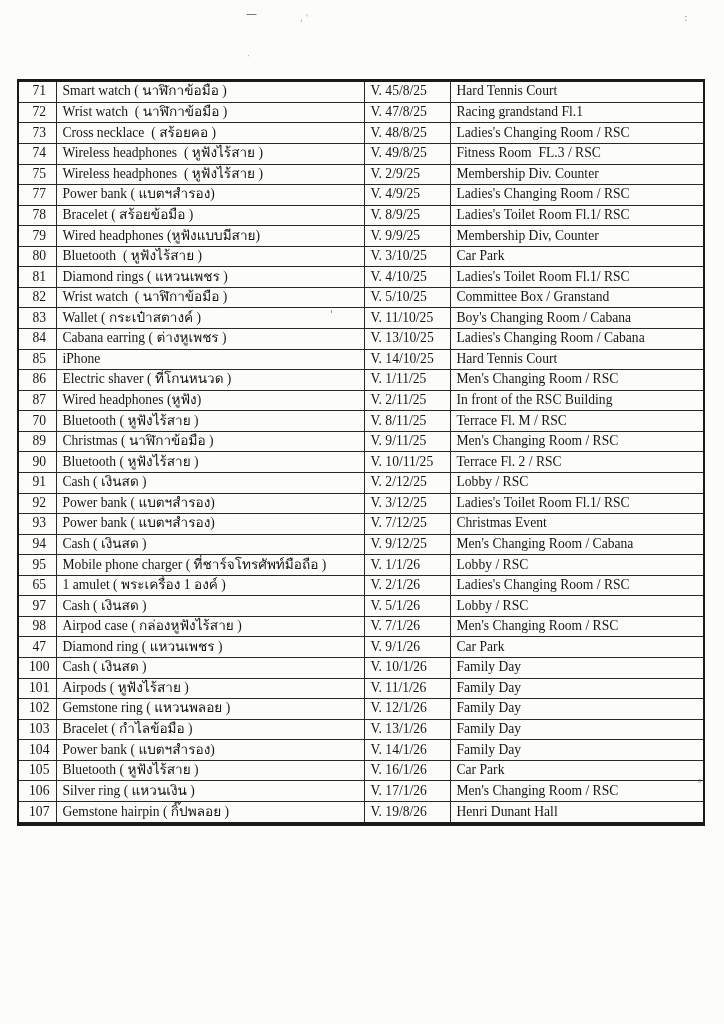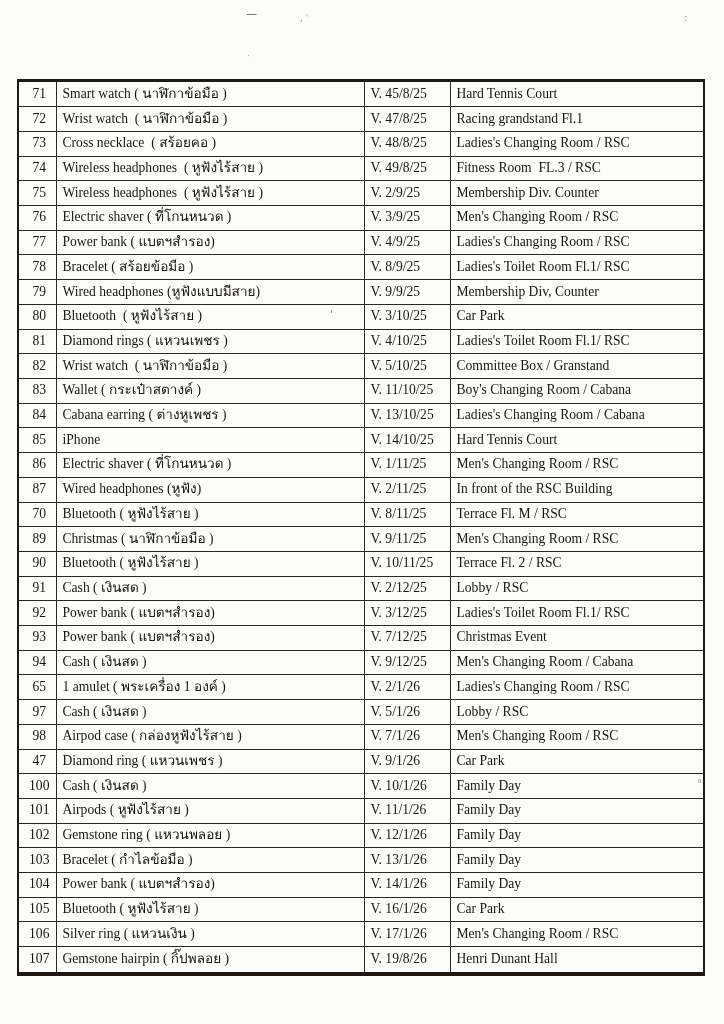--- a/index.html
+++ b/index.html
@@ -15,21 +15,21 @@
     background: #fcfcfa;
     overflow: hidden;
     font-family: "Liberation Serif", "DejaVu Serif", serif;
     color: #181512;
   }
   table.lf-table {
     position: absolute;
     left: 17px;
     top: 79px;
     width: 686px;
-    height: 897px;
+    height: 747px;
     border-collapse: collapse;
     table-layout: fixed;
     border: 2px solid #1d1a15;
     border-top-width: 3px;
     border-bottom-width: 4px;
   }
   table.lf-table td {
     border: 1px solid #2b2822;
     font-size: 13.6px;
     line-height: 1.1;
@@ -87,26 +87,20 @@
     <td class="cell-code"><span>V. 49/8/25</span></td>
     <td class="cell-location"><span>Fitness Room  FL.3 / RSC</span></td>
   </tr>
         <tr>
     <td class="cell-no"><span>75</span></td>
     <td class="cell-item"><span>Wireless headphones  ( หูฟังไร้สาย )</span></td>
     <td class="cell-code"><span>V. 2/9/25</span></td>
     <td class="cell-location"><span>Membership Div. Counter</span></td>
   </tr>
         <tr>
-    <td class="cell-no"><span>76</span></td>
-    <td class="cell-item"><span>Electric shaver ( ที่โกนหนวด )</span></td>
-    <td class="cell-code"><span>V. 3/9/25</span></td>
-    <td class="cell-location"><span>Men's Changing Room / RSC</span></td>
-  </tr>
-        <tr>
     <td class="cell-no"><span>77</span></td>
     <td class="cell-item"><span>Power bank ( แบตฯสำรอง)</span></td>
     <td class="cell-code"><span>V. 4/9/25</span></td>
     <td class="cell-location"><span>Ladies's Changing Room / RSC</span></td>
   </tr>
         <tr>
     <td class="cell-no"><span>78</span></td>
     <td class="cell-item"><span>Bracelet ( สร้อยข้อมือ )</span></td>
     <td class="cell-code"><span>V. 8/9/25</span></td>
     <td class="cell-location"><span>Ladies's Toilet Room Fl.1/ RSC</span></td>
@@ -199,20 +193,26 @@
     <td class="cell-no"><span>93</span></td>
     <td class="cell-item"><span>Power bank ( แบตฯสำรอง)</span></td>
     <td class="cell-code"><span>V. 7/12/25</span></td>
     <td class="cell-location"><span>Christmas Event</span></td>
   </tr>
         <tr>
     <td class="cell-no"><span>94</span></td>
     <td class="cell-item"><span>Cash ( เงินสด )</span></td>
     <td class="cell-code"><span>V. 9/12/25</span></td>
     <td class="cell-location"><span>Men's Changing Room / Cabana</span></td>
+  </tr>
+        <tr>
+    <td class="cell-no"><span>95</span></td>
+    <td class="cell-item"><span>Mobile phone charger ( ที่ชาร์จโทรศัพท์มือถือ )</span></td>
+    <td class="cell-code"><span>V. 1/1/26</span></td>
+    <td class="cell-location"><span>Lobby / RSC</span></td>
   </tr>
         <tr>
     <td class="cell-no"><span>65</span></td>
     <td class="cell-item"><span>1 amulet ( พระเครื่อง 1 องค์ )</span></td>
     <td class="cell-code"><span>V. 2/1/26</span></td>
     <td class="cell-location"><span>Ladies's Changing Room / RSC</span></td>
   </tr>
         <tr>
     <td class="cell-no"><span>97</span></td>
     <td class="cell-item"><span>Cash ( เงินสด )</span></td>

